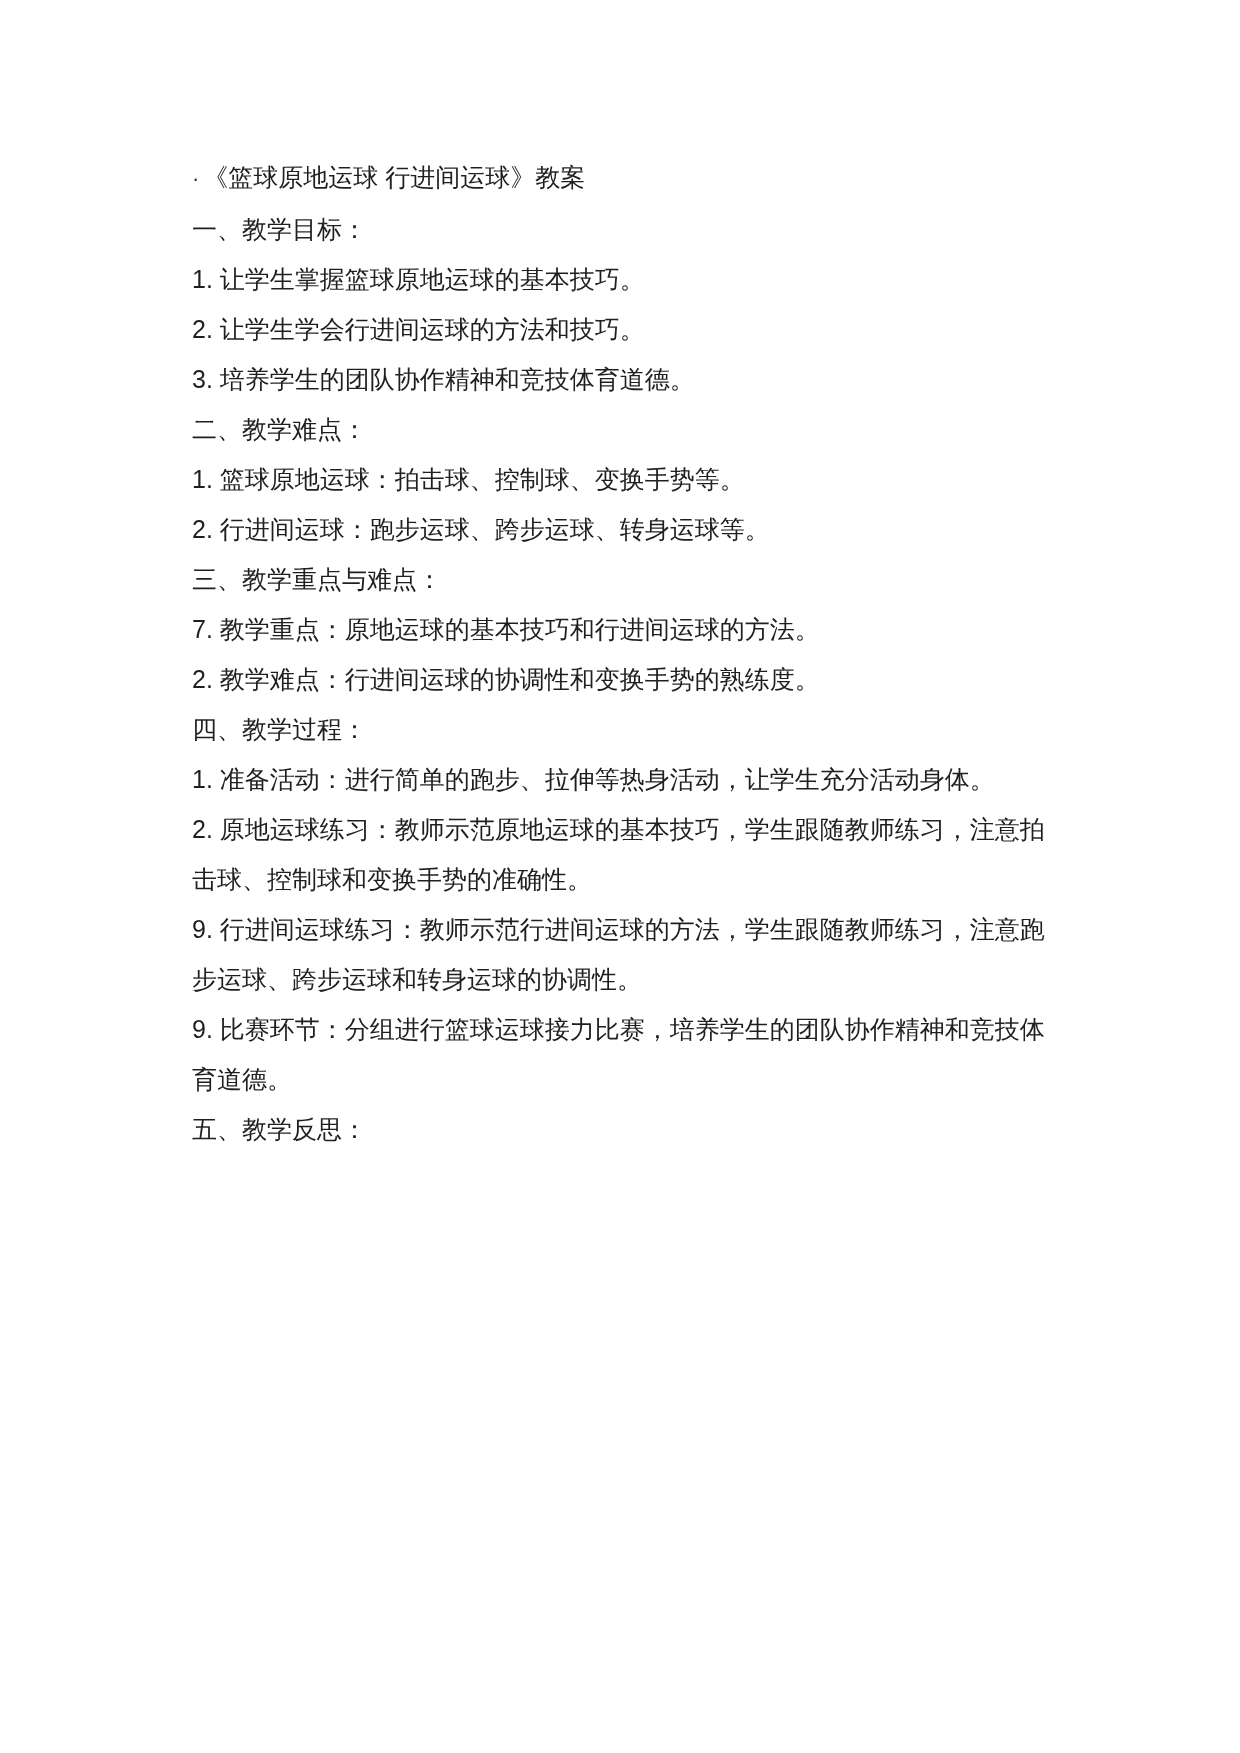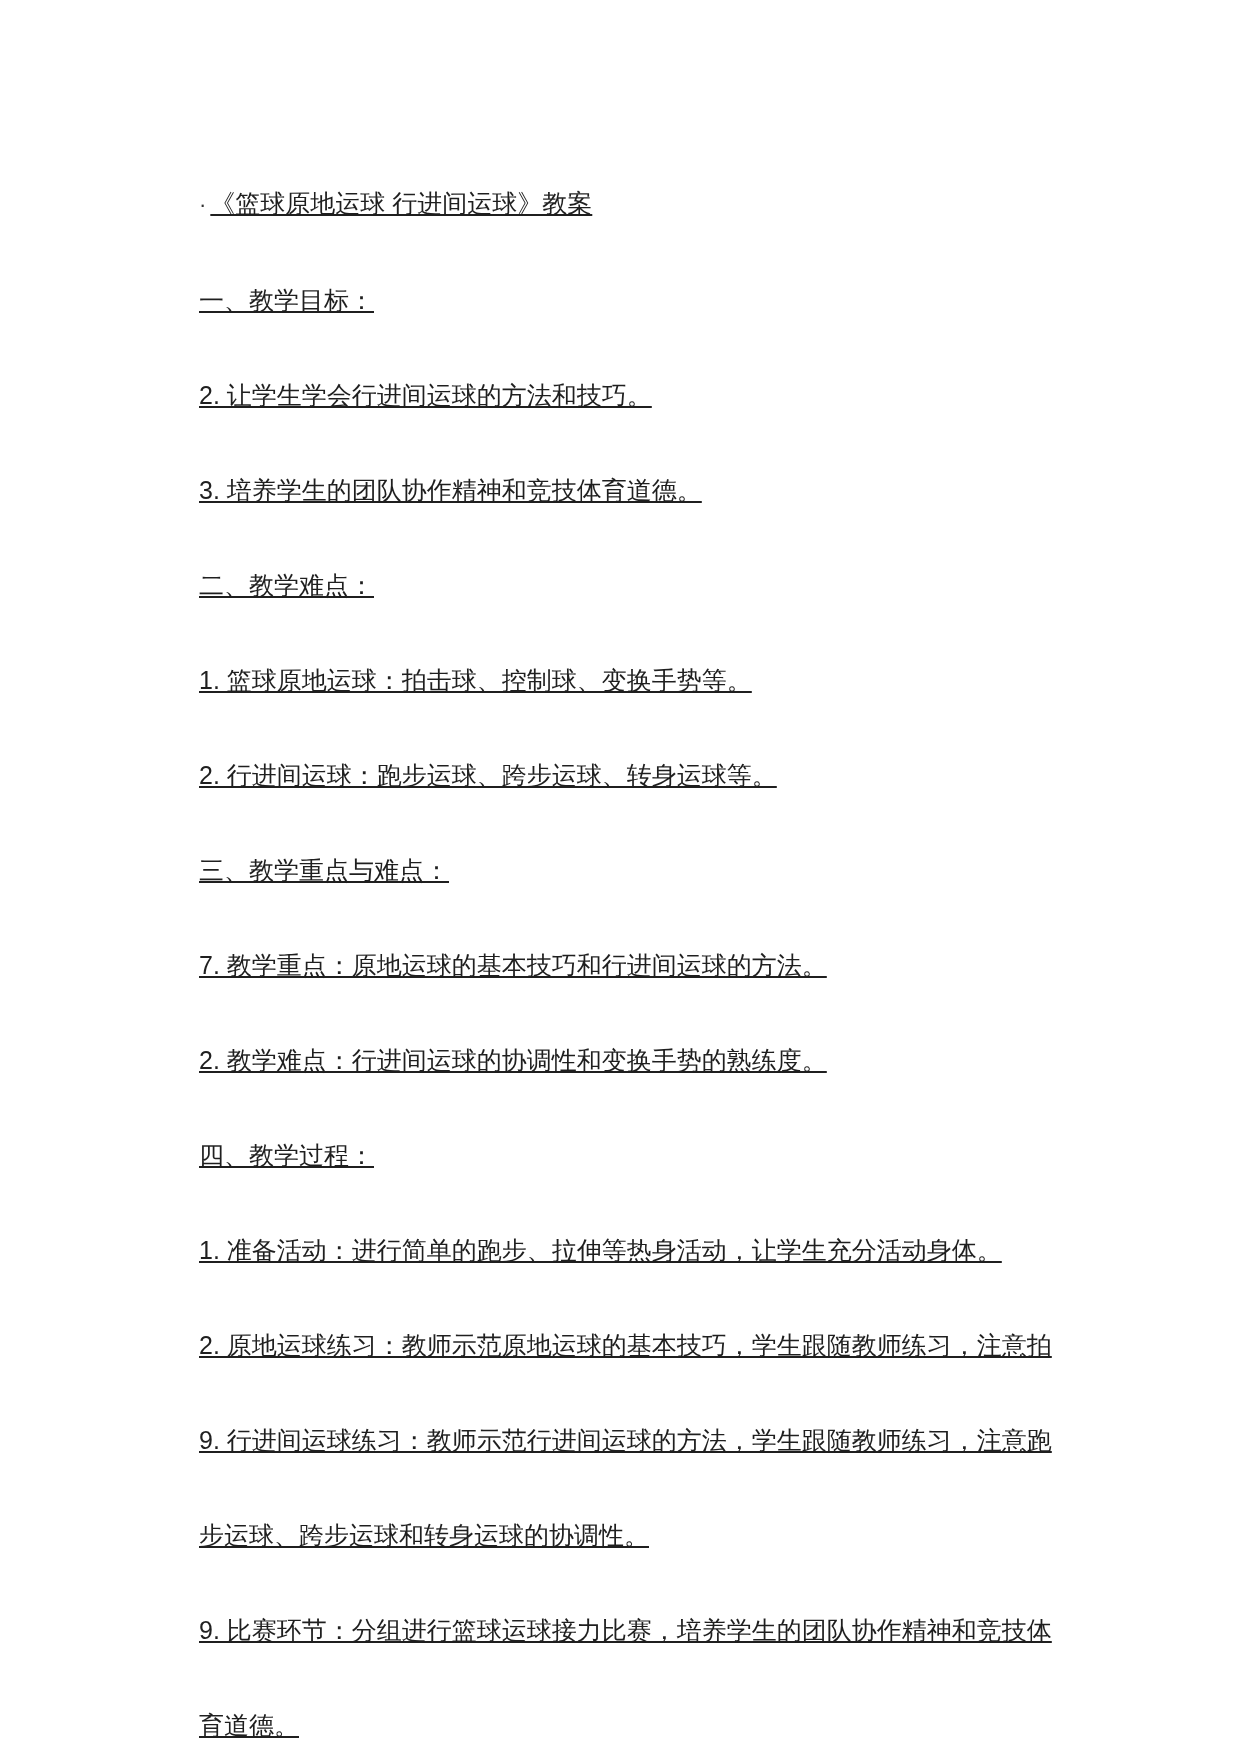--- a/index.html
+++ b/index.html
@@ -12,58 +12,59 @@
   }
   .page {
     box-sizing: border-box;
     width: 1240px;
     height: 1753px;
     padding: 150px 130px 0 188px;
     background: #ffffff;
     color: #1f1f1f;
   }
   .line {
-    margin: 11px;
+    margin: 4px;
     padding: 0;
     font-size: 25px;
-    line-height: 84px;
+    line-height: 46px;
     font-weight: 400;
     white-space: pre;
     letter-spacing: 0;
-    text-decoration: underline;
   }
   .bullet {
     display: inline-block;
     font-size: 22px;
     margin-right: 4px;
     color: #333333;
   }
 </style>
 </head>
 <body>
 
 <div class="page">
 
   <p class="line"><span class="bullet">·</span><span>《篮球原地运球 行进间运球》教案</span></p>
 
   <p class="line">一、教学目标：</p>
+  <p class="line">1. 让学生掌握篮球原地运球的基本技巧。</p>
   <p class="line">2. 让学生学会行进间运球的方法和技巧。</p>
   <p class="line">3. 培养学生的团队协作精神和竞技体育道德。</p>
 
   <p class="line">二、教学难点：</p>
   <p class="line">1. 篮球原地运球：拍击球、控制球、变换手势等。</p>
   <p class="line">2. 行进间运球：跑步运球、跨步运球、转身运球等。</p>
 
   <p class="line">三、教学重点与难点：</p>
   <p class="line">7. 教学重点：原地运球的基本技巧和行进间运球的方法。</p>
   <p class="line">2. 教学难点：行进间运球的协调性和变换手势的熟练度。</p>
 
   <p class="line">四、教学过程：</p>
   <p class="line">1. 准备活动：进行简单的跑步、拉伸等热身活动，让学生充分活动身体。</p>
   <p class="line">2. 原地运球练习：教师示范原地运球的基本技巧，学生跟随教师练习，注意拍</p>
+  <p class="line">击球、控制球和变换手势的准确性。</p>
   <p class="line">9. 行进间运球练习：教师示范行进间运球的方法，学生跟随教师练习，注意跑</p>
   <p class="line">步运球、跨步运球和转身运球的协调性。</p>
   <p class="line">9. 比赛环节：分组进行篮球运球接力比赛，培养学生的团队协作精神和竞技体</p>
   <p class="line">育道德。</p>
 
   <p class="line">五、教学反思：</p>
 
 </div>
 
 </body></html>

